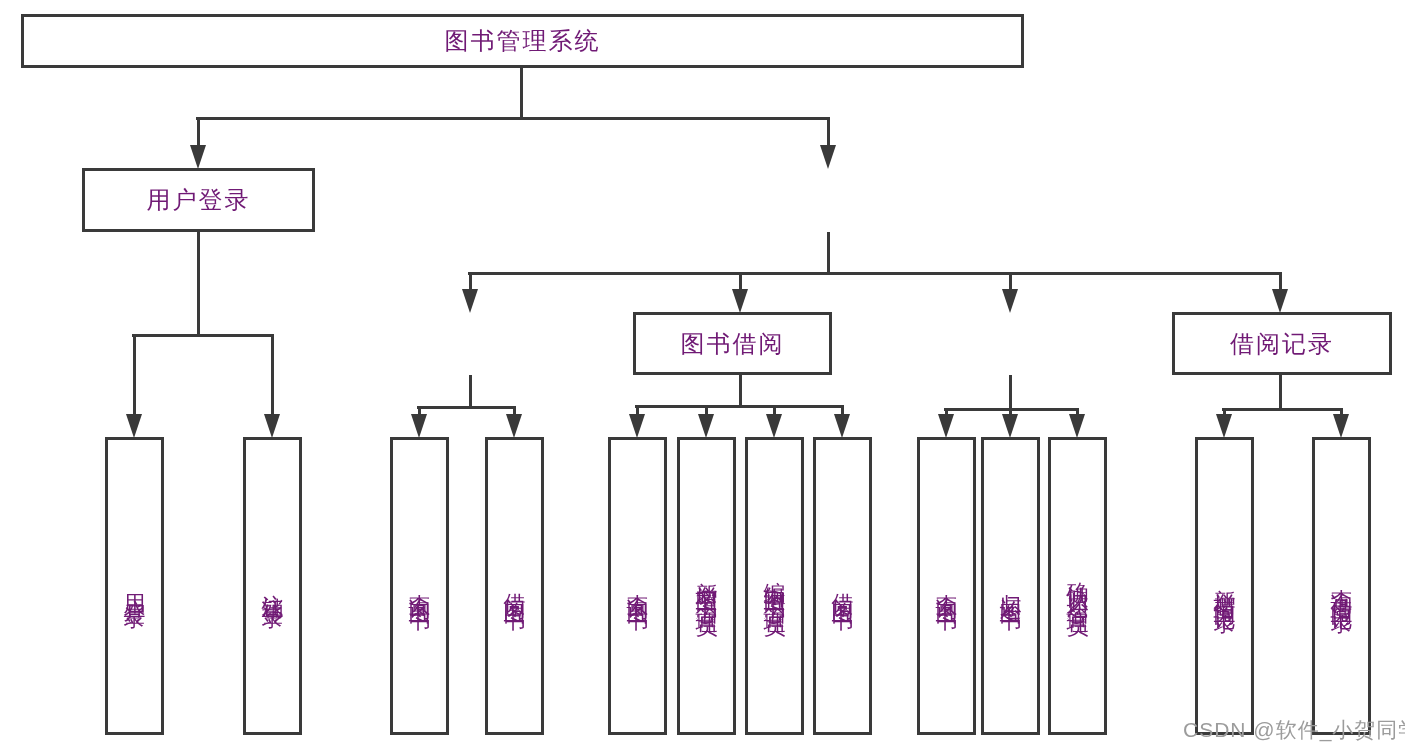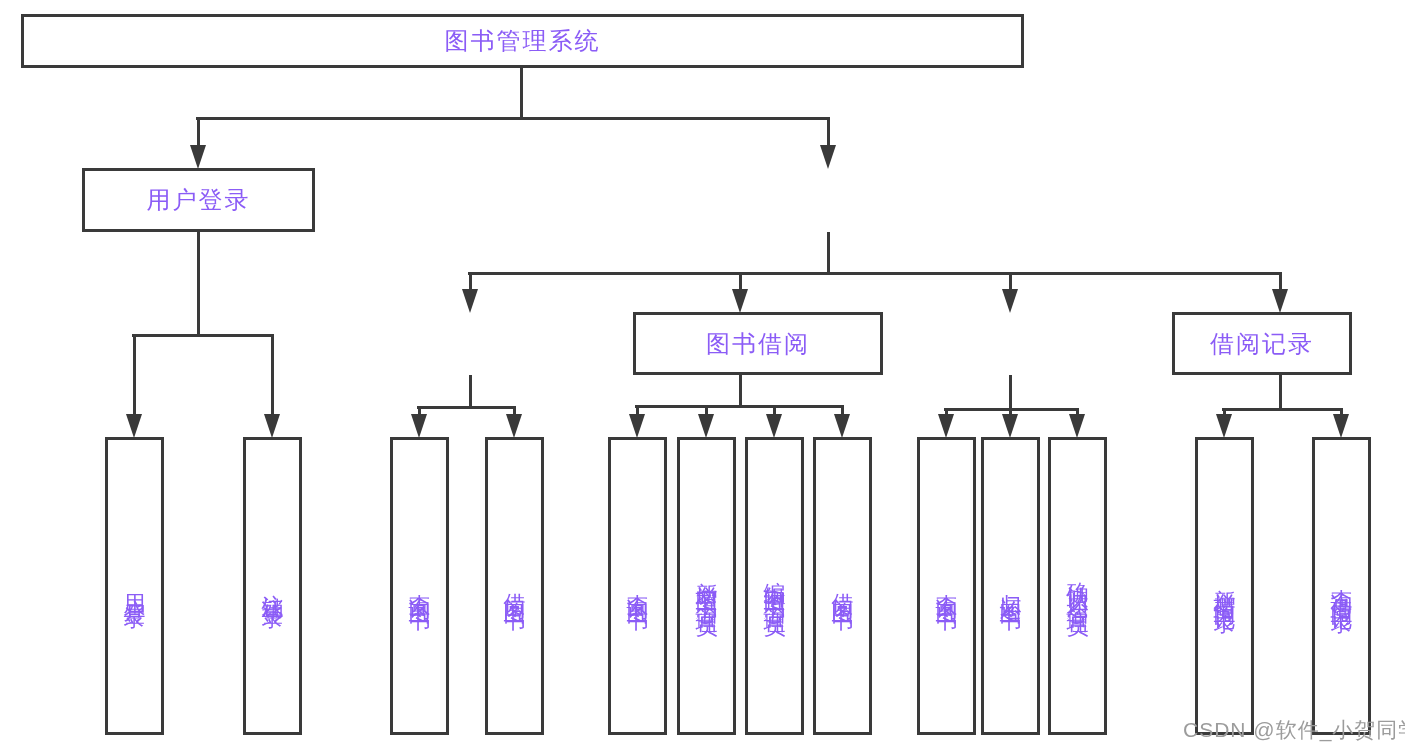--- a/index.html
+++ b/index.html
@@ -4,21 +4,21 @@
 <style>
   * { margin:0; padding:0; box-sizing:border-box; }
   html,body { background:#ffffff; }
   .canvas {
     position:relative; width:1405px; height:747px; background:#ffffff;
     font-family:"Liberation Sans", sans-serif; overflow:hidden;
   }
   .node {
     position:absolute; background:#ffffff; border:3px solid #3a3a3a;
     display:flex; align-items:center; justify-content:center;
-    color:#8b5cf6;
+    color:#701a75;
   }
   .node.h { font-size:24px; letter-spacing:2px; }
   .node.v {
     writing-mode:vertical-rl; text-orientation:mixed;
     font-size:22px; letter-spacing:5px; line-height:1;
   }
   .vl { position:absolute; width:3px; background:#3a3a3a; }
   .hl { position:absolute; height:3px; background:#3a3a3a; }
   .arrow {
     position:absolute; width:0; height:0;
@@ -37,24 +37,24 @@
 <div class="canvas">
 
   <div class="node h" style="left:21px;top:14px;width:1003px;height:54px">
     <span>图书管理系统</span>
   </div>
 
   <div class="node h" style="left:82px;top:168px;width:233px;height:64px">
     <span>用户登录</span>
   </div>
 
-  <div class="node h" style="left:633px;top:312px;width:250px;height:63px">
+  <div class="node h" style="left:633px;top:312px;width:199px;height:63px">
     <span>图书借阅</span>
   </div>
-  <div class="node h" style="left:1172px;top:312px;width:180px;height:63px">
+  <div class="node h" style="left:1172px;top:312px;width:220px;height:63px">
     <span>借阅记录</span>
   </div>
 
   <div class="node v" style="left:105px;top:437px;width:59px;height:298px">
     <span>用户登录</span>
   </div>
   <div class="node v" style="left:243px;top:437px;width:59px;height:298px">
     <span>注销登录</span>
   </div>
 

